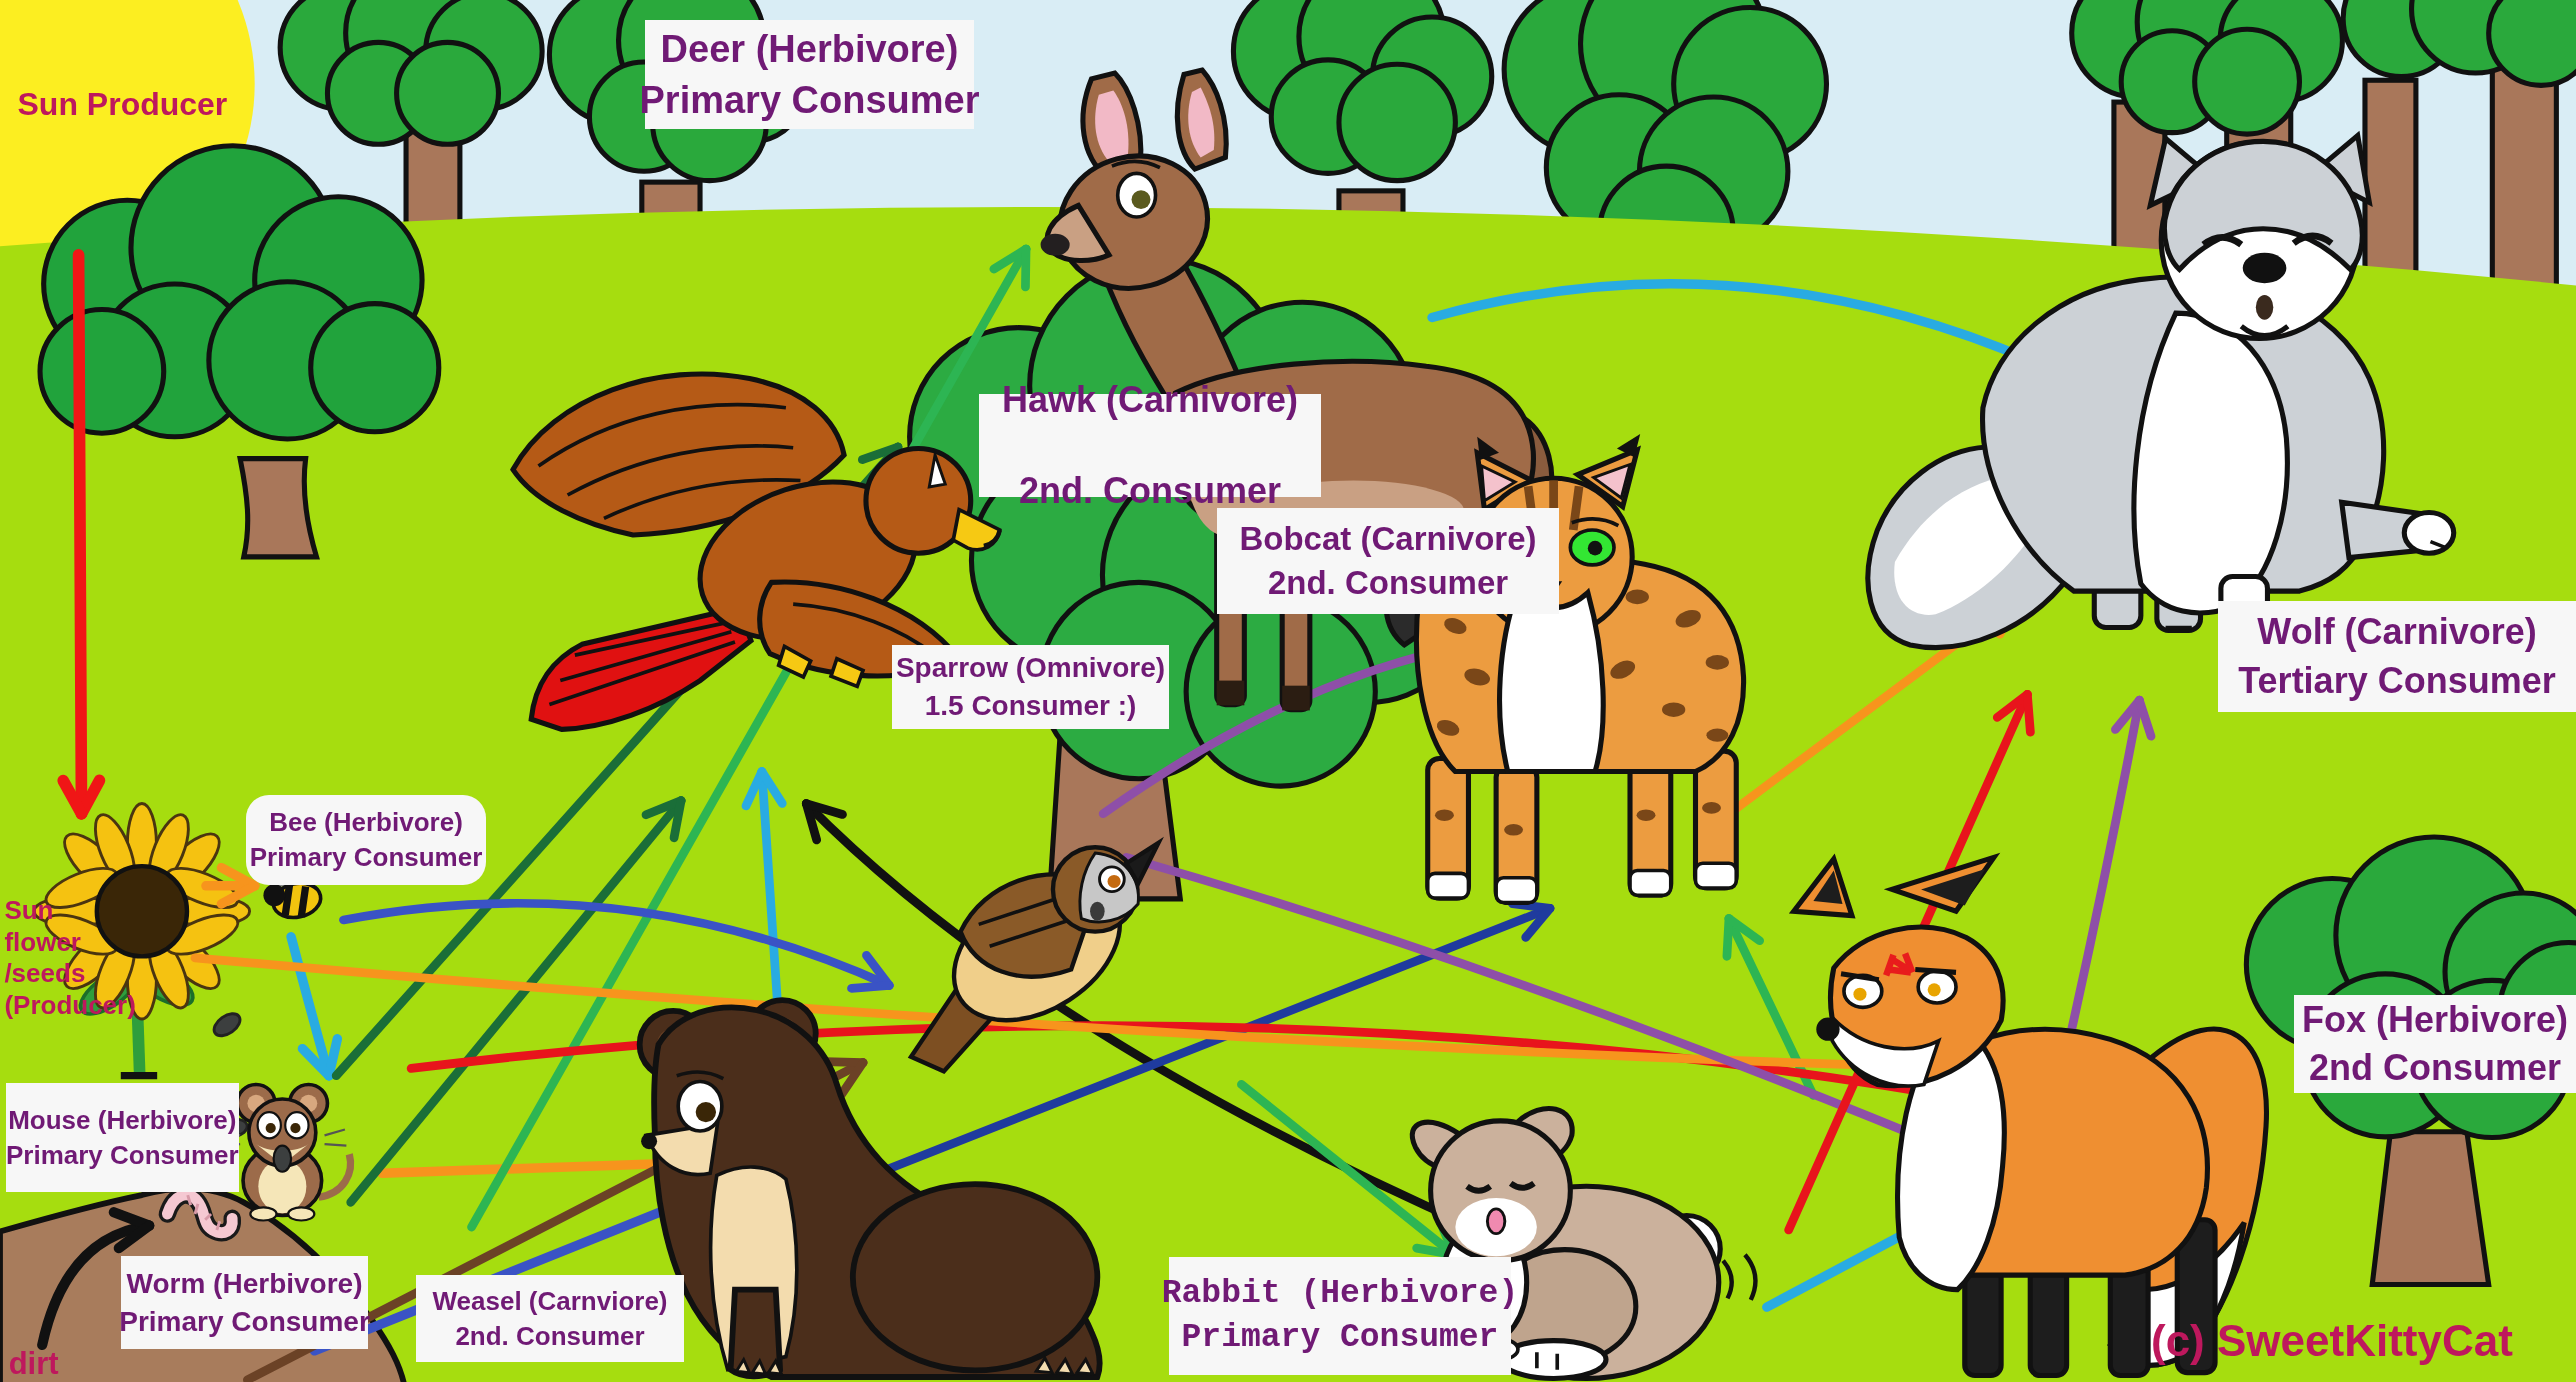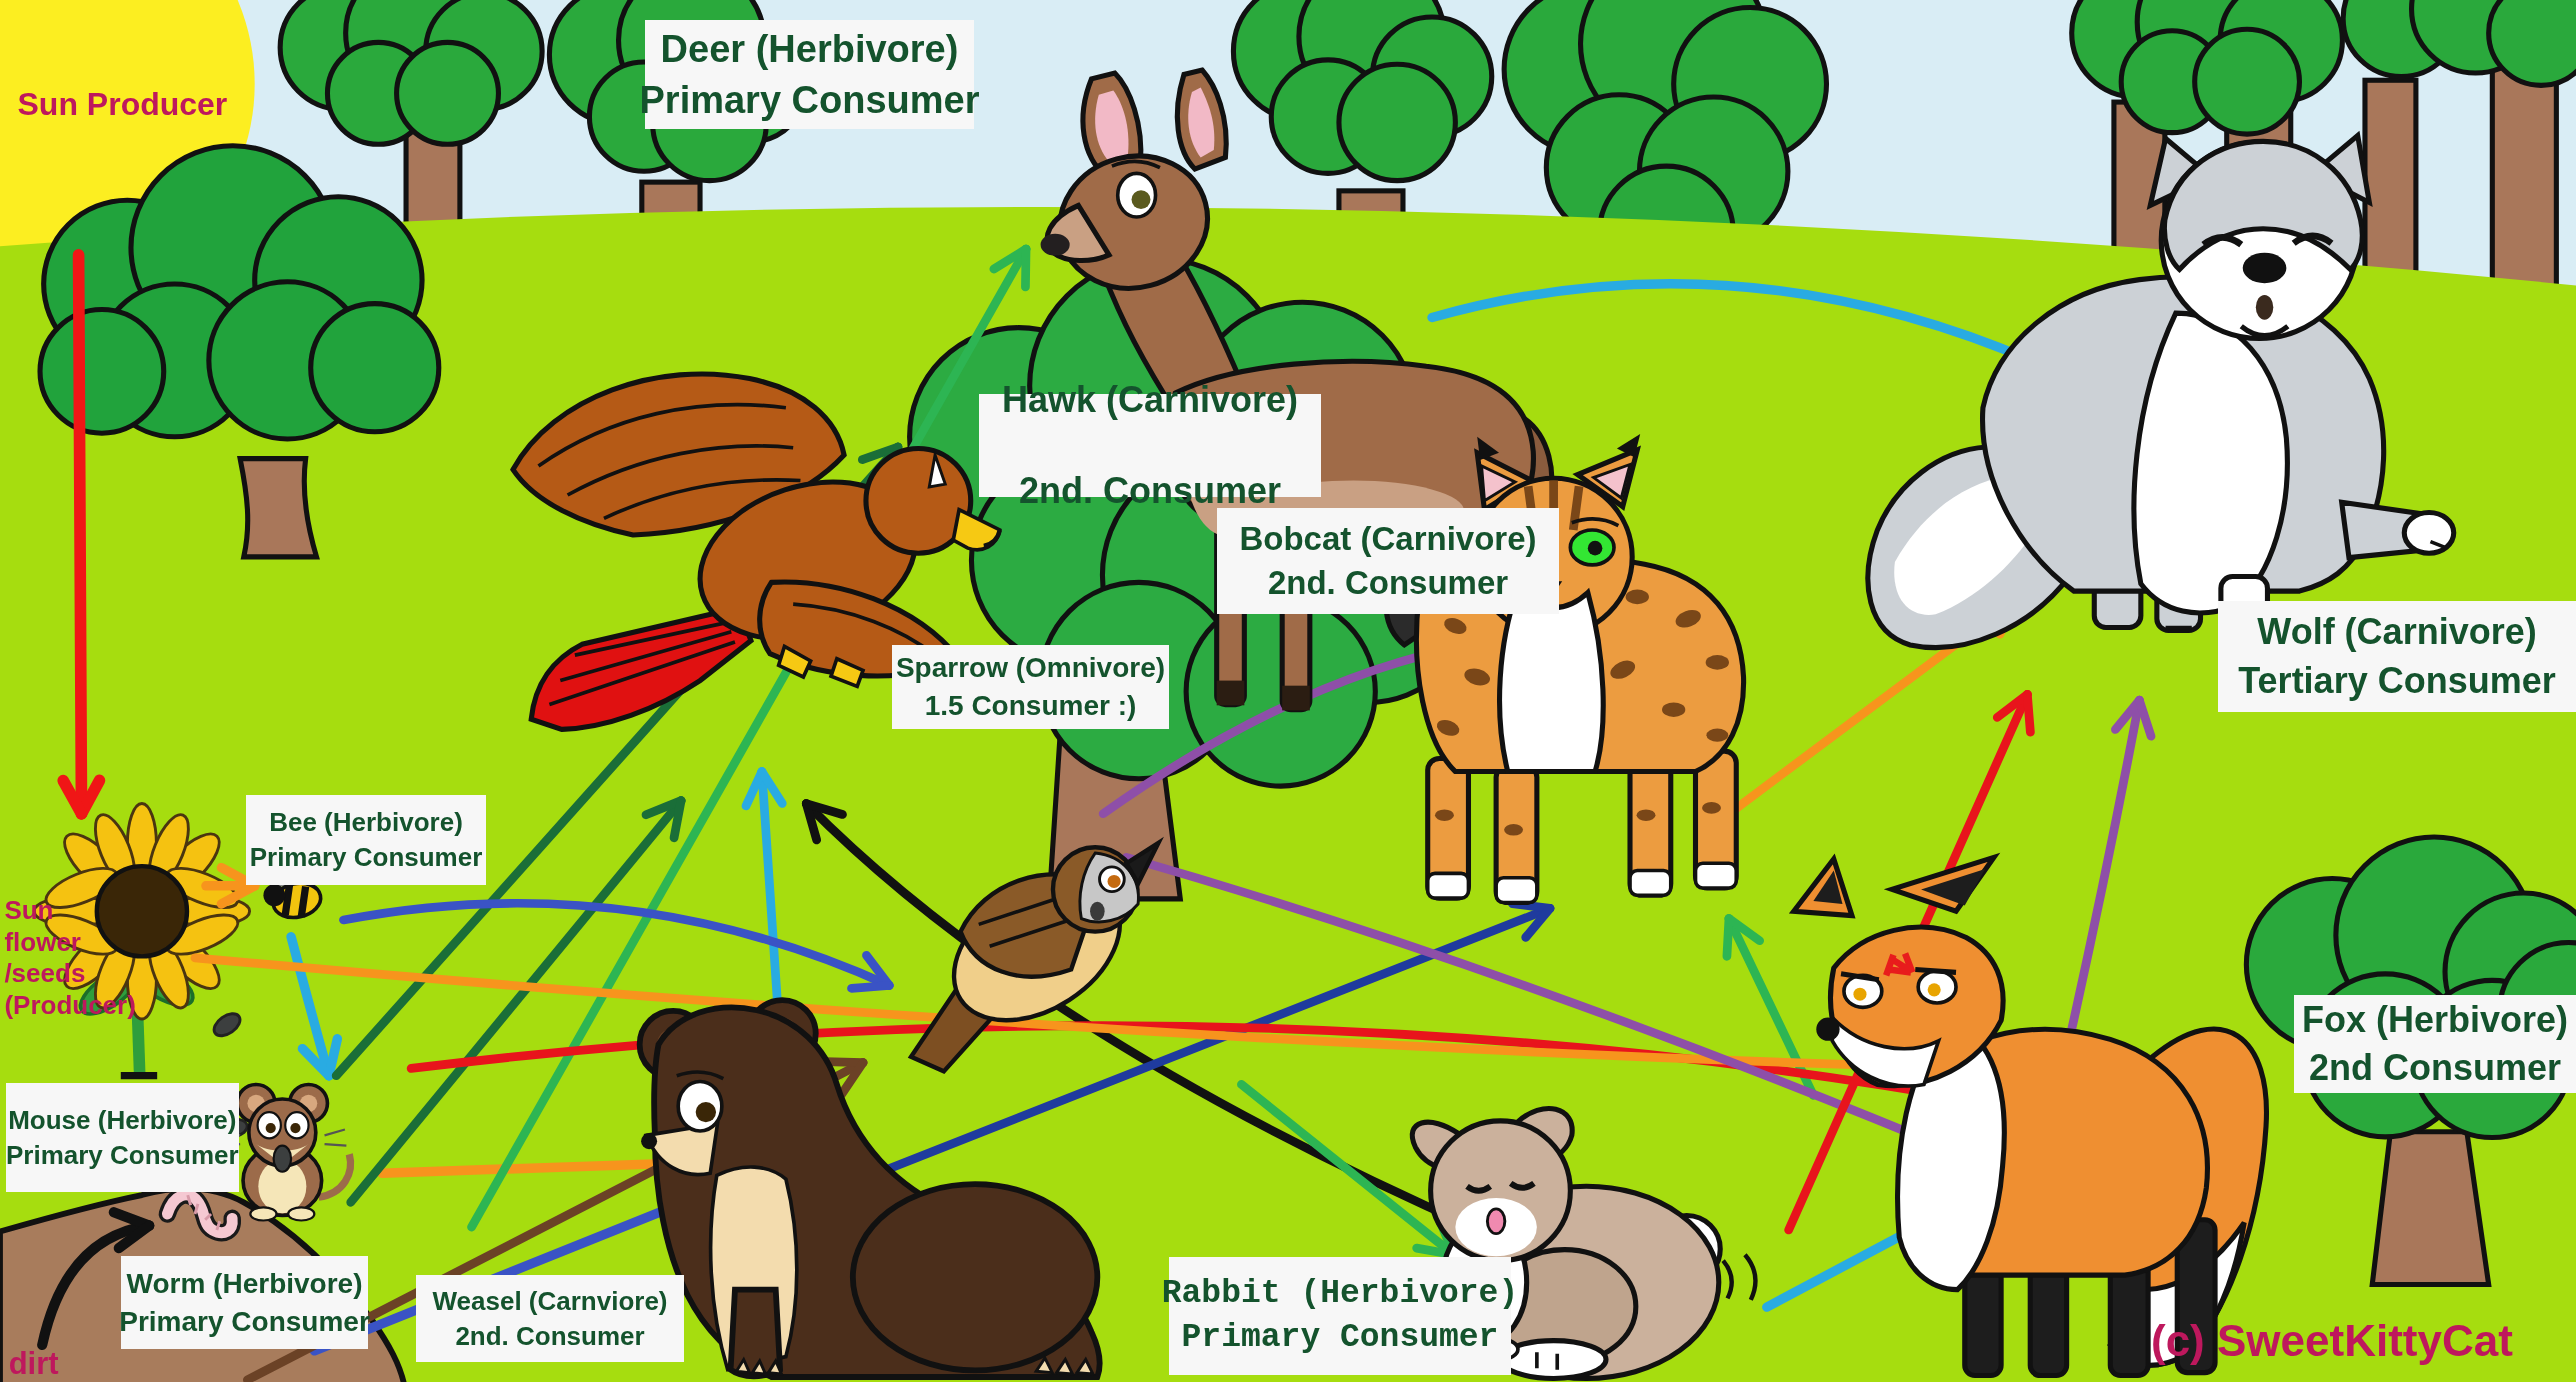--- a/index.html
+++ b/index.html
@@ -1,19 +1,19 @@
 <!DOCTYPE html>
 <html style="font-size:11.6px"><head>
 <meta charset="utf-8">
 <style>
   html,body{margin:0;padding:0;background:#d9edf5;}
   .scene{position:relative;width:2576px;height:1383px;overflow:hidden;
          font-family:"Liberation Sans", sans-serif;}
   .scene svg{position:absolute;left:0;top:0;}
-  .label-box{position:absolute;background:#f7f7f7;color:#14532d;font-weight:bold;
+  .label-box{position:absolute;background:#f7f7f7;color:#701a75;font-weight:bold;
              display:flex;flex-direction:column;justify-content:center;align-items:center;
              text-align:center;line-height:1.34;}
   .label-box span{white-space:nowrap;}
   .plain-text{position:absolute;color:#be185d;font-weight:bold;white-space:nowrap;}
   .plain-text div{white-space:nowrap;}
 </style>
 </head>
 <body>
 
 <div class="scene">
@@ -522,21 +522,21 @@
 <div class="label-box" style="left:892px;top:645px;width:277px;height:84px;font-size:28px;">
   <span>Sparrow (Omnivore)</span>
   <span>1.5 Consumer :)</span>
 </div>
 
 <div class="label-box" style="left:2218px;top:601px;width:358px;height:111px;font-size:36px;">
   <span>Wolf (Carnivore)</span>
   <span>Tertiary Consumer</span>
 </div>
 
-<div class="label-box" style="left:246px;top:795px;width:240px;height:90px;font-size:26px;">
+<div class="label-box" style="left:246px;top:795px;width:240px;height:90px;font-size:26px;border-radius:23px;">
   <span>Bee (Herbivore)</span>
   <span>Primary Consumer</span>
 </div>
 
 <div class="plain-text" style="left:4.4px;top:895px;font-size:26px;line-height:1.22;">
   <div>Sun</div>
   <div>flower</div>
   <div>/seeds</div>
   <div>(Producer)</div>
 </div>

